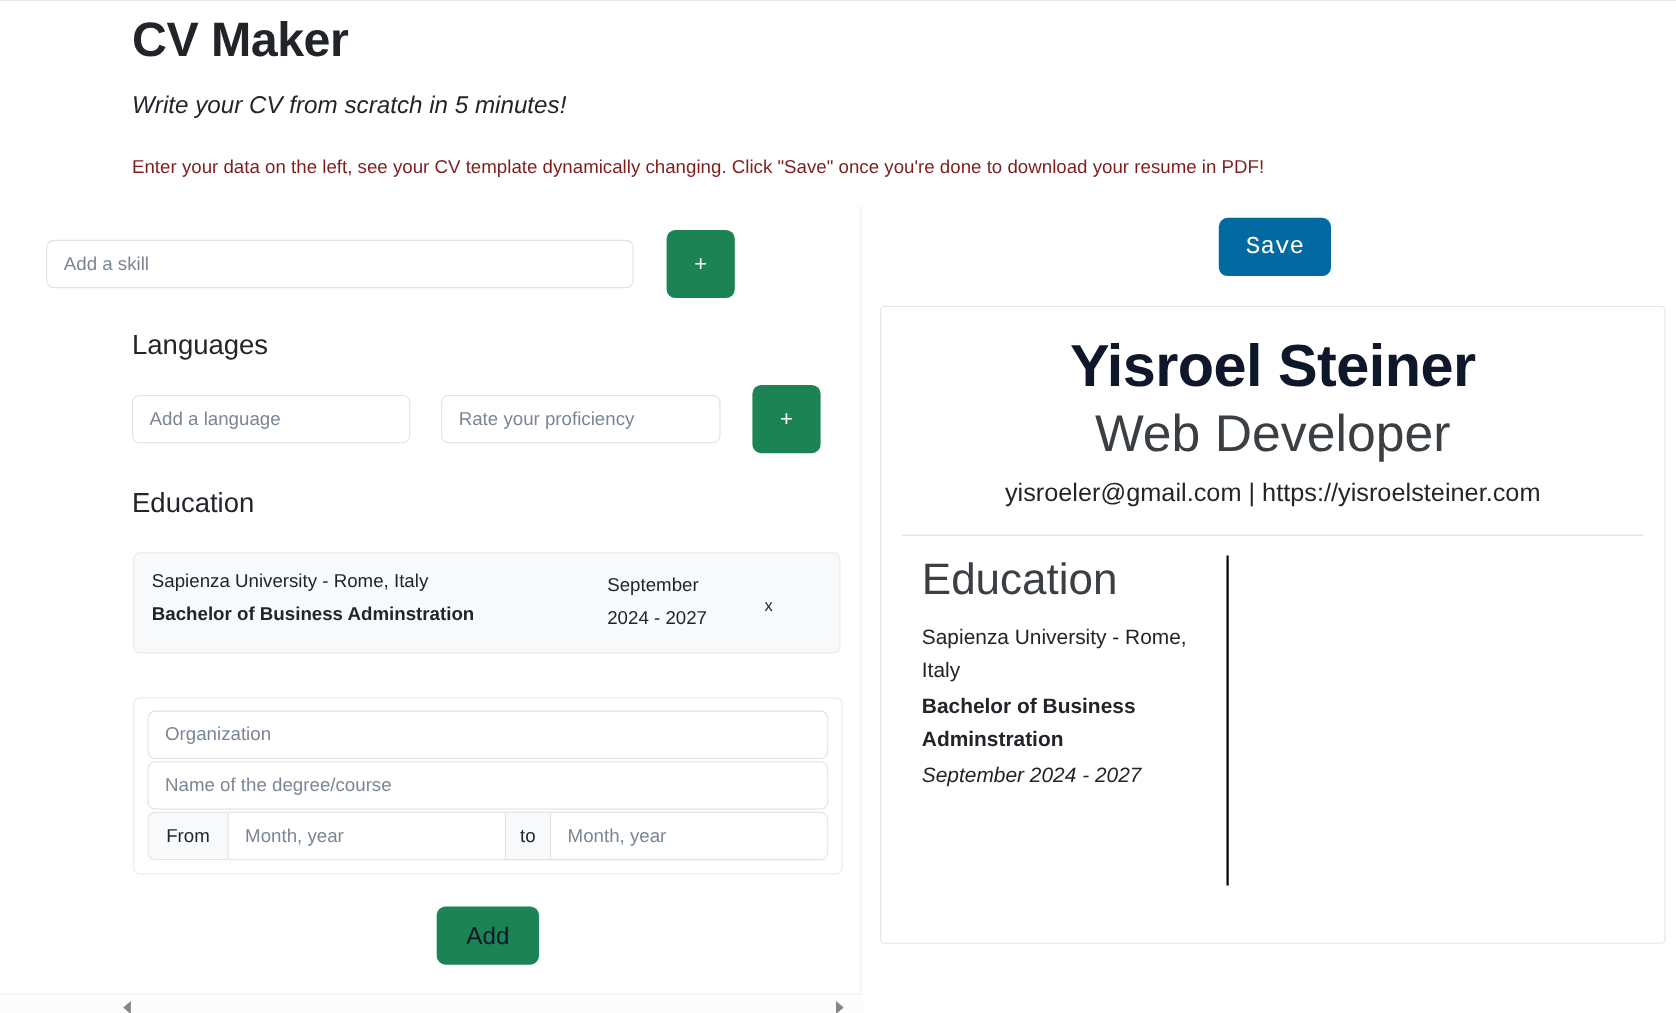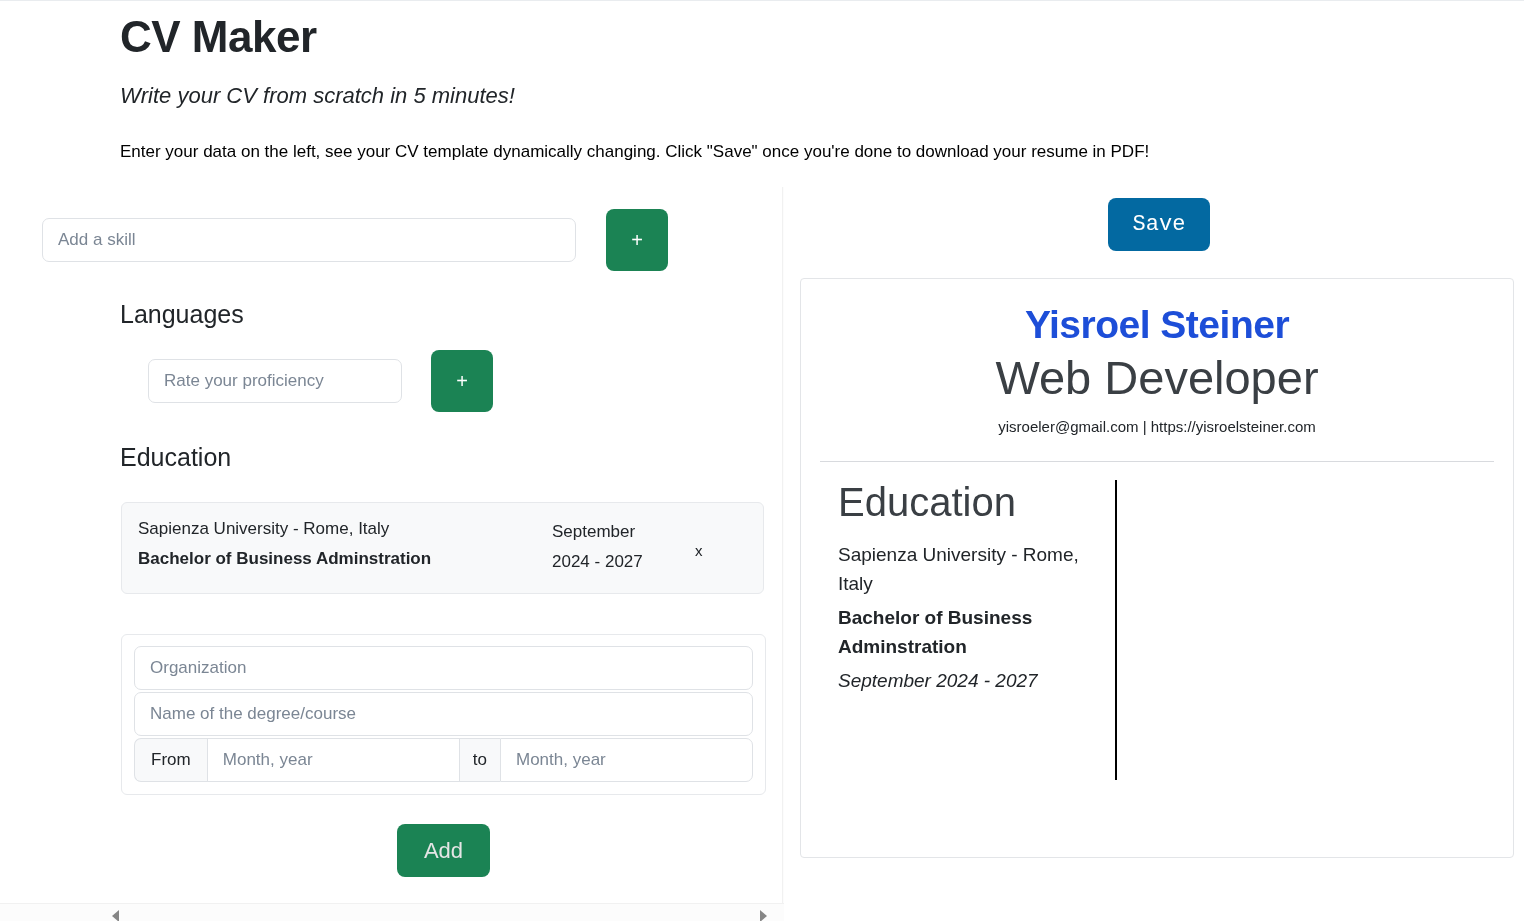--- a/index.html
+++ b/index.html
@@ -34,21 +34,21 @@
   .app-tagline {
     font-size: 22px;
     font-style: italic;
     font-weight: 400;
     color: #212529;
     margin: 22px 0 0 0;
     line-height: 1.2;
   }
   .app-instructions {
     font-size: 17px;
-    color: #000000;
+    color: #7f1d1d;
     margin: 31px 0 0 0;
     line-height: 1.3;
   }
 
   
   .main-area {
     position: absolute;
     top: 186px;
     left: 0;
     right: 0;
@@ -233,21 +233,21 @@
   .add-btn-wrap {
     margin-top: 29px;
     padding-left: 121px;
     display: flex;
     justify-content: center;
     width: 645px;
     box-sizing: content-box;
   }
   .btn-add-wide {
     background: #1b8354;
-    color: #e5e5e5;
+    color: #0f172a;
     border: none;
     border-radius: 8px;
     font-size: 22px;
     font-family: "Liberation Sans", sans-serif;
     padding: 14px 27px;
     cursor: pointer;
     line-height: 1.15;
   }
 
   
@@ -316,36 +316,36 @@
     height: 580px;
     box-sizing: border-box;
     overflow: hidden;
     position: relative;
   }
   .cv-head {
     text-align: center;
     padding: 26px 20px 0 20px;
   }
   .cv-name {
-    font-size: 39px;
+    font-size: 54px;
     font-weight: bold;
     letter-spacing: -0.5px;
     line-height: 1.05;
-    color: #1d4ed8;
+    color: #0f172a;
     margin: 0;
   }
   .cv-role {
     font-size: 47px;
     font-weight: 300;
     line-height: 1.1;
     color: #3a3f44;
     margin: 6px 0 0 0;
   }
   .cv-contact {
-    font-size: 15px;
+    font-size: 23px;
     color: #212529;
     margin: 14px 0 0 0;
     line-height: 1.2;
   }
   .cv-divider {
     border: none;
     border-top: 1px solid #d8dade;
     margin: 25px 19px 0 19px;
   }
 
@@ -409,20 +409,21 @@
   <div class="form-column">
     <div class="form-scroll-inner">
 
       <div class="field-row row-skill">
         <input class="text-input input-skill" type="text" placeholder="Add a skill" style="">
         <button class="btn-add-square">+</button>
       </div>
 
       <div class="section-heading heading-languages">Languages</div>
       <div class="field-row row-language">
+        <input class="text-input input-language" type="text" placeholder="Add a language" style="">
         <input class="text-input input-proficiency" type="text" placeholder="Rate your proficiency" style="">
         <button class="btn-add-square">+</button>
       </div>
 
       <div class="section-heading heading-education">Education</div>
 
       <div class="edu-entry">
         <div class="edu-entry-main">
           <div class="edu-org">Sapienza University - Rome, Italy</div>
           <div class="edu-degree">Bachelor of Business Adminstration</div>

